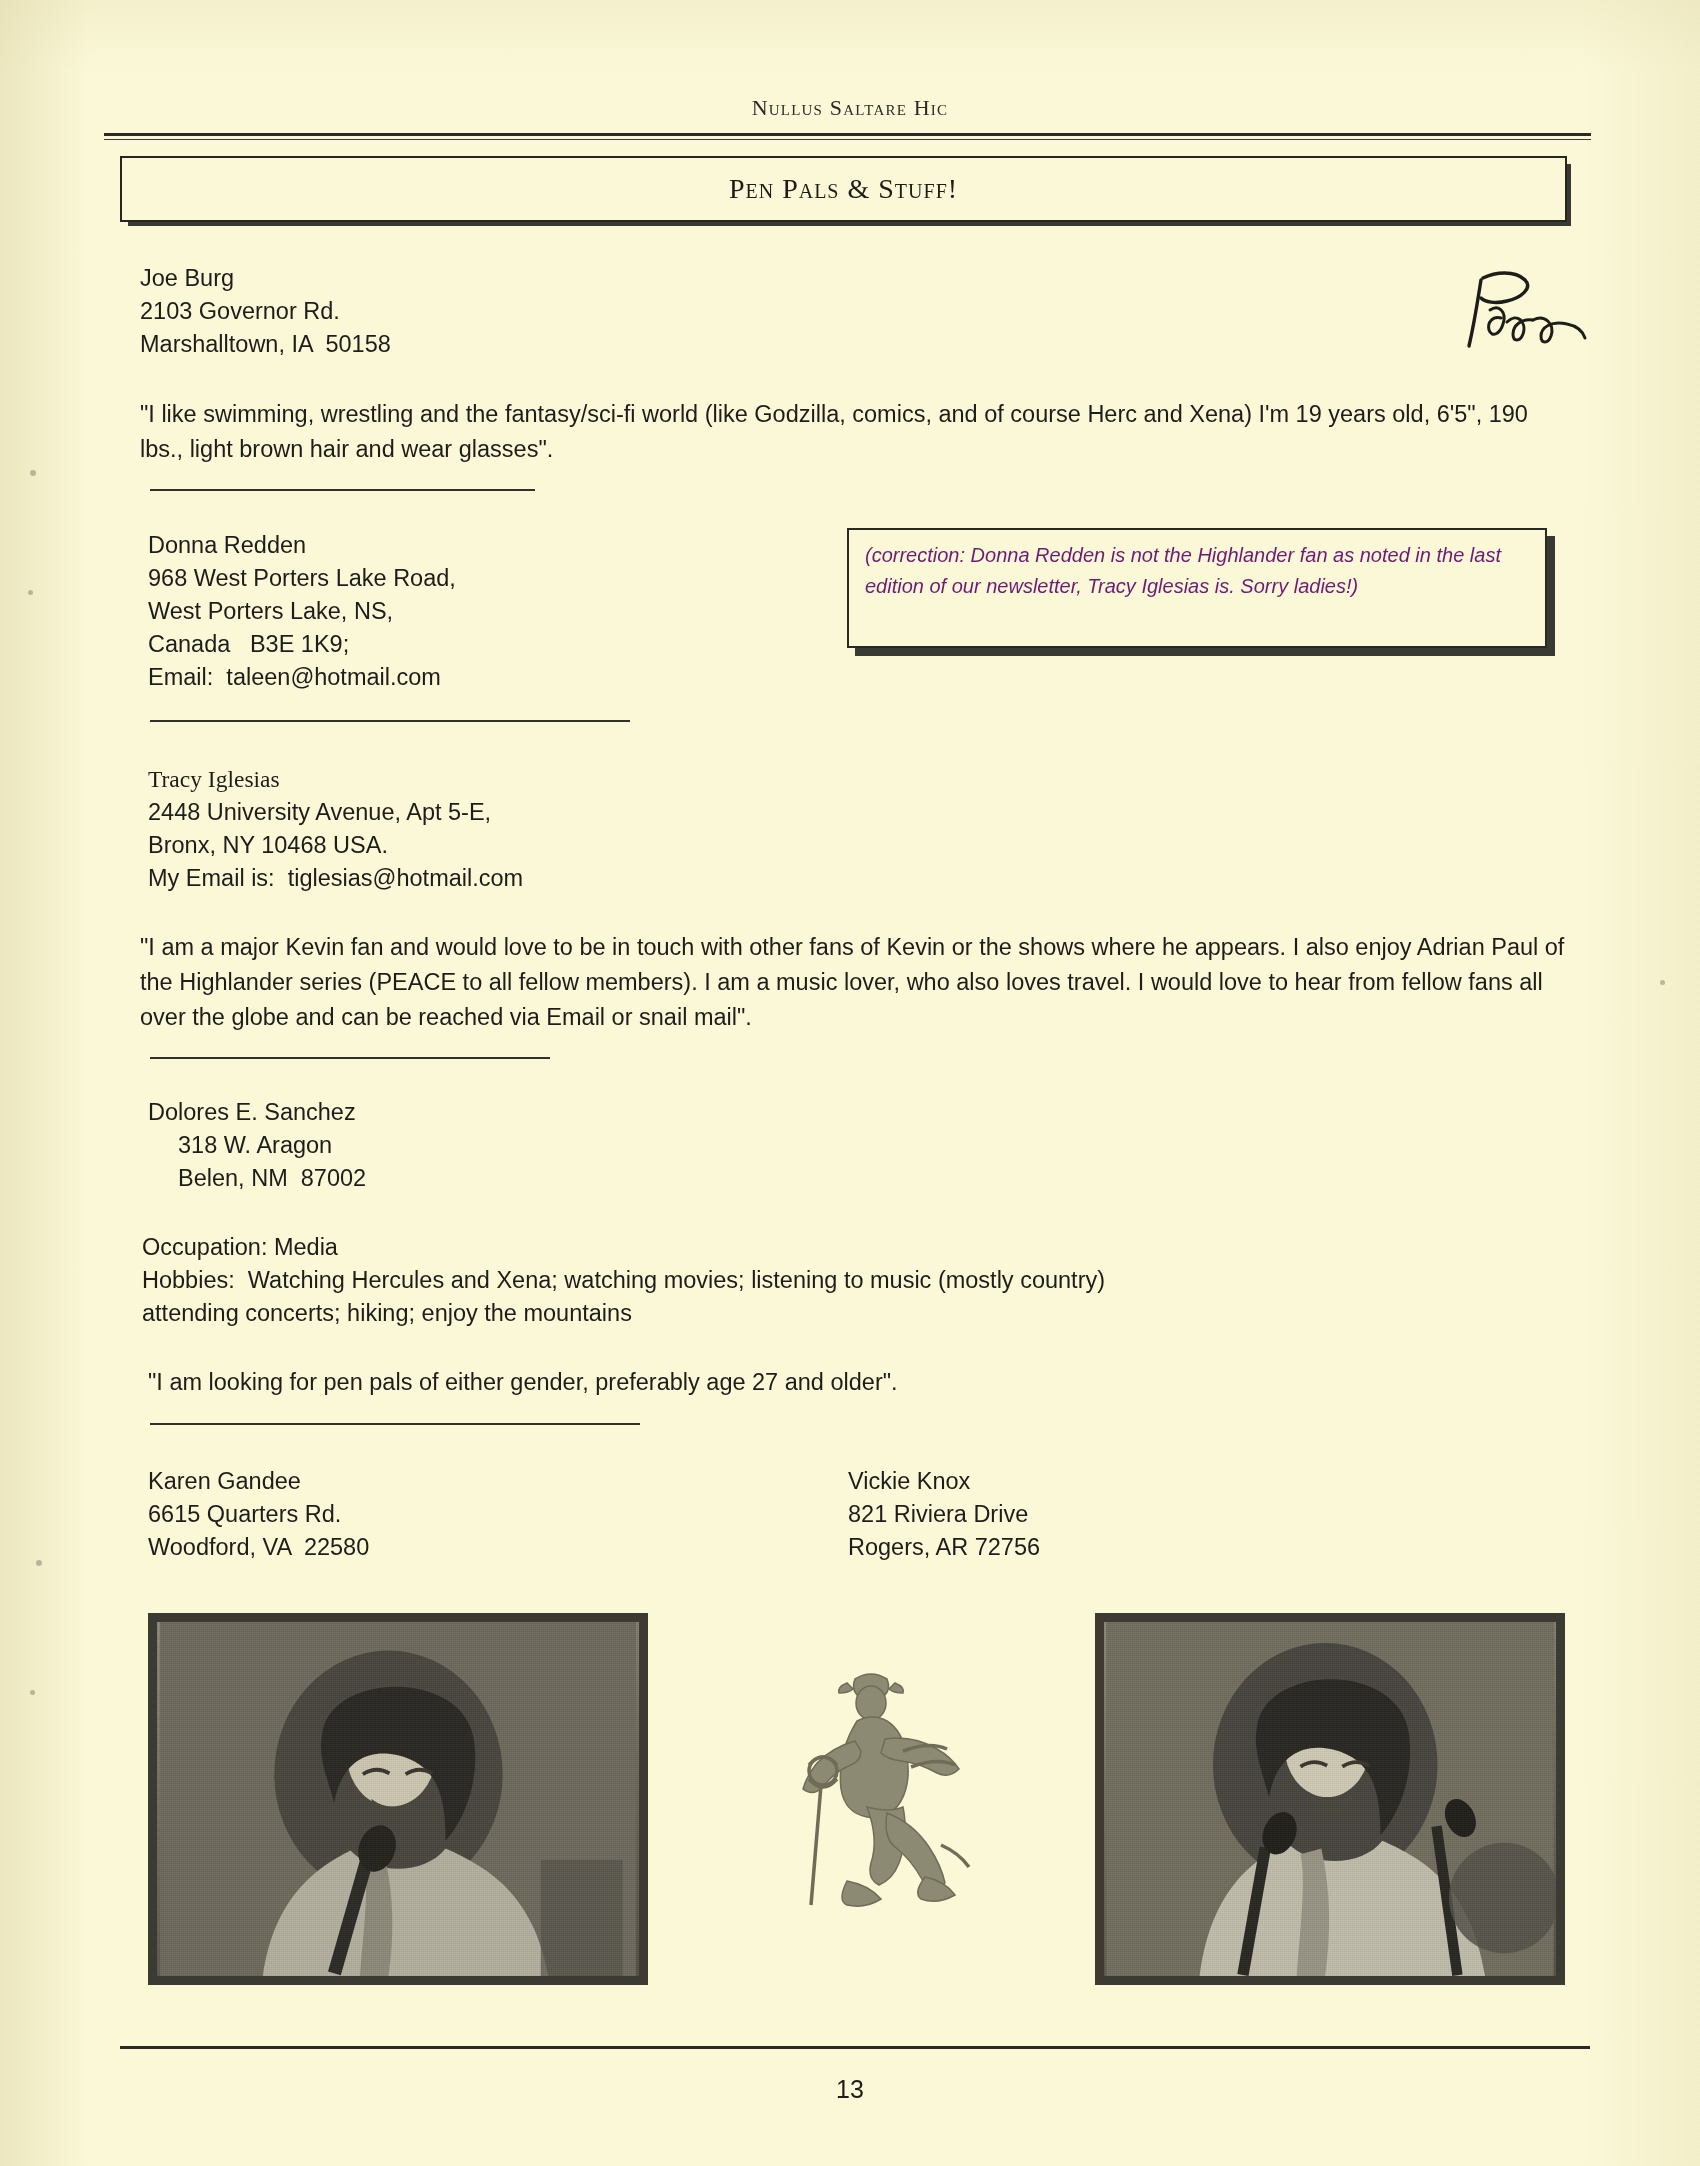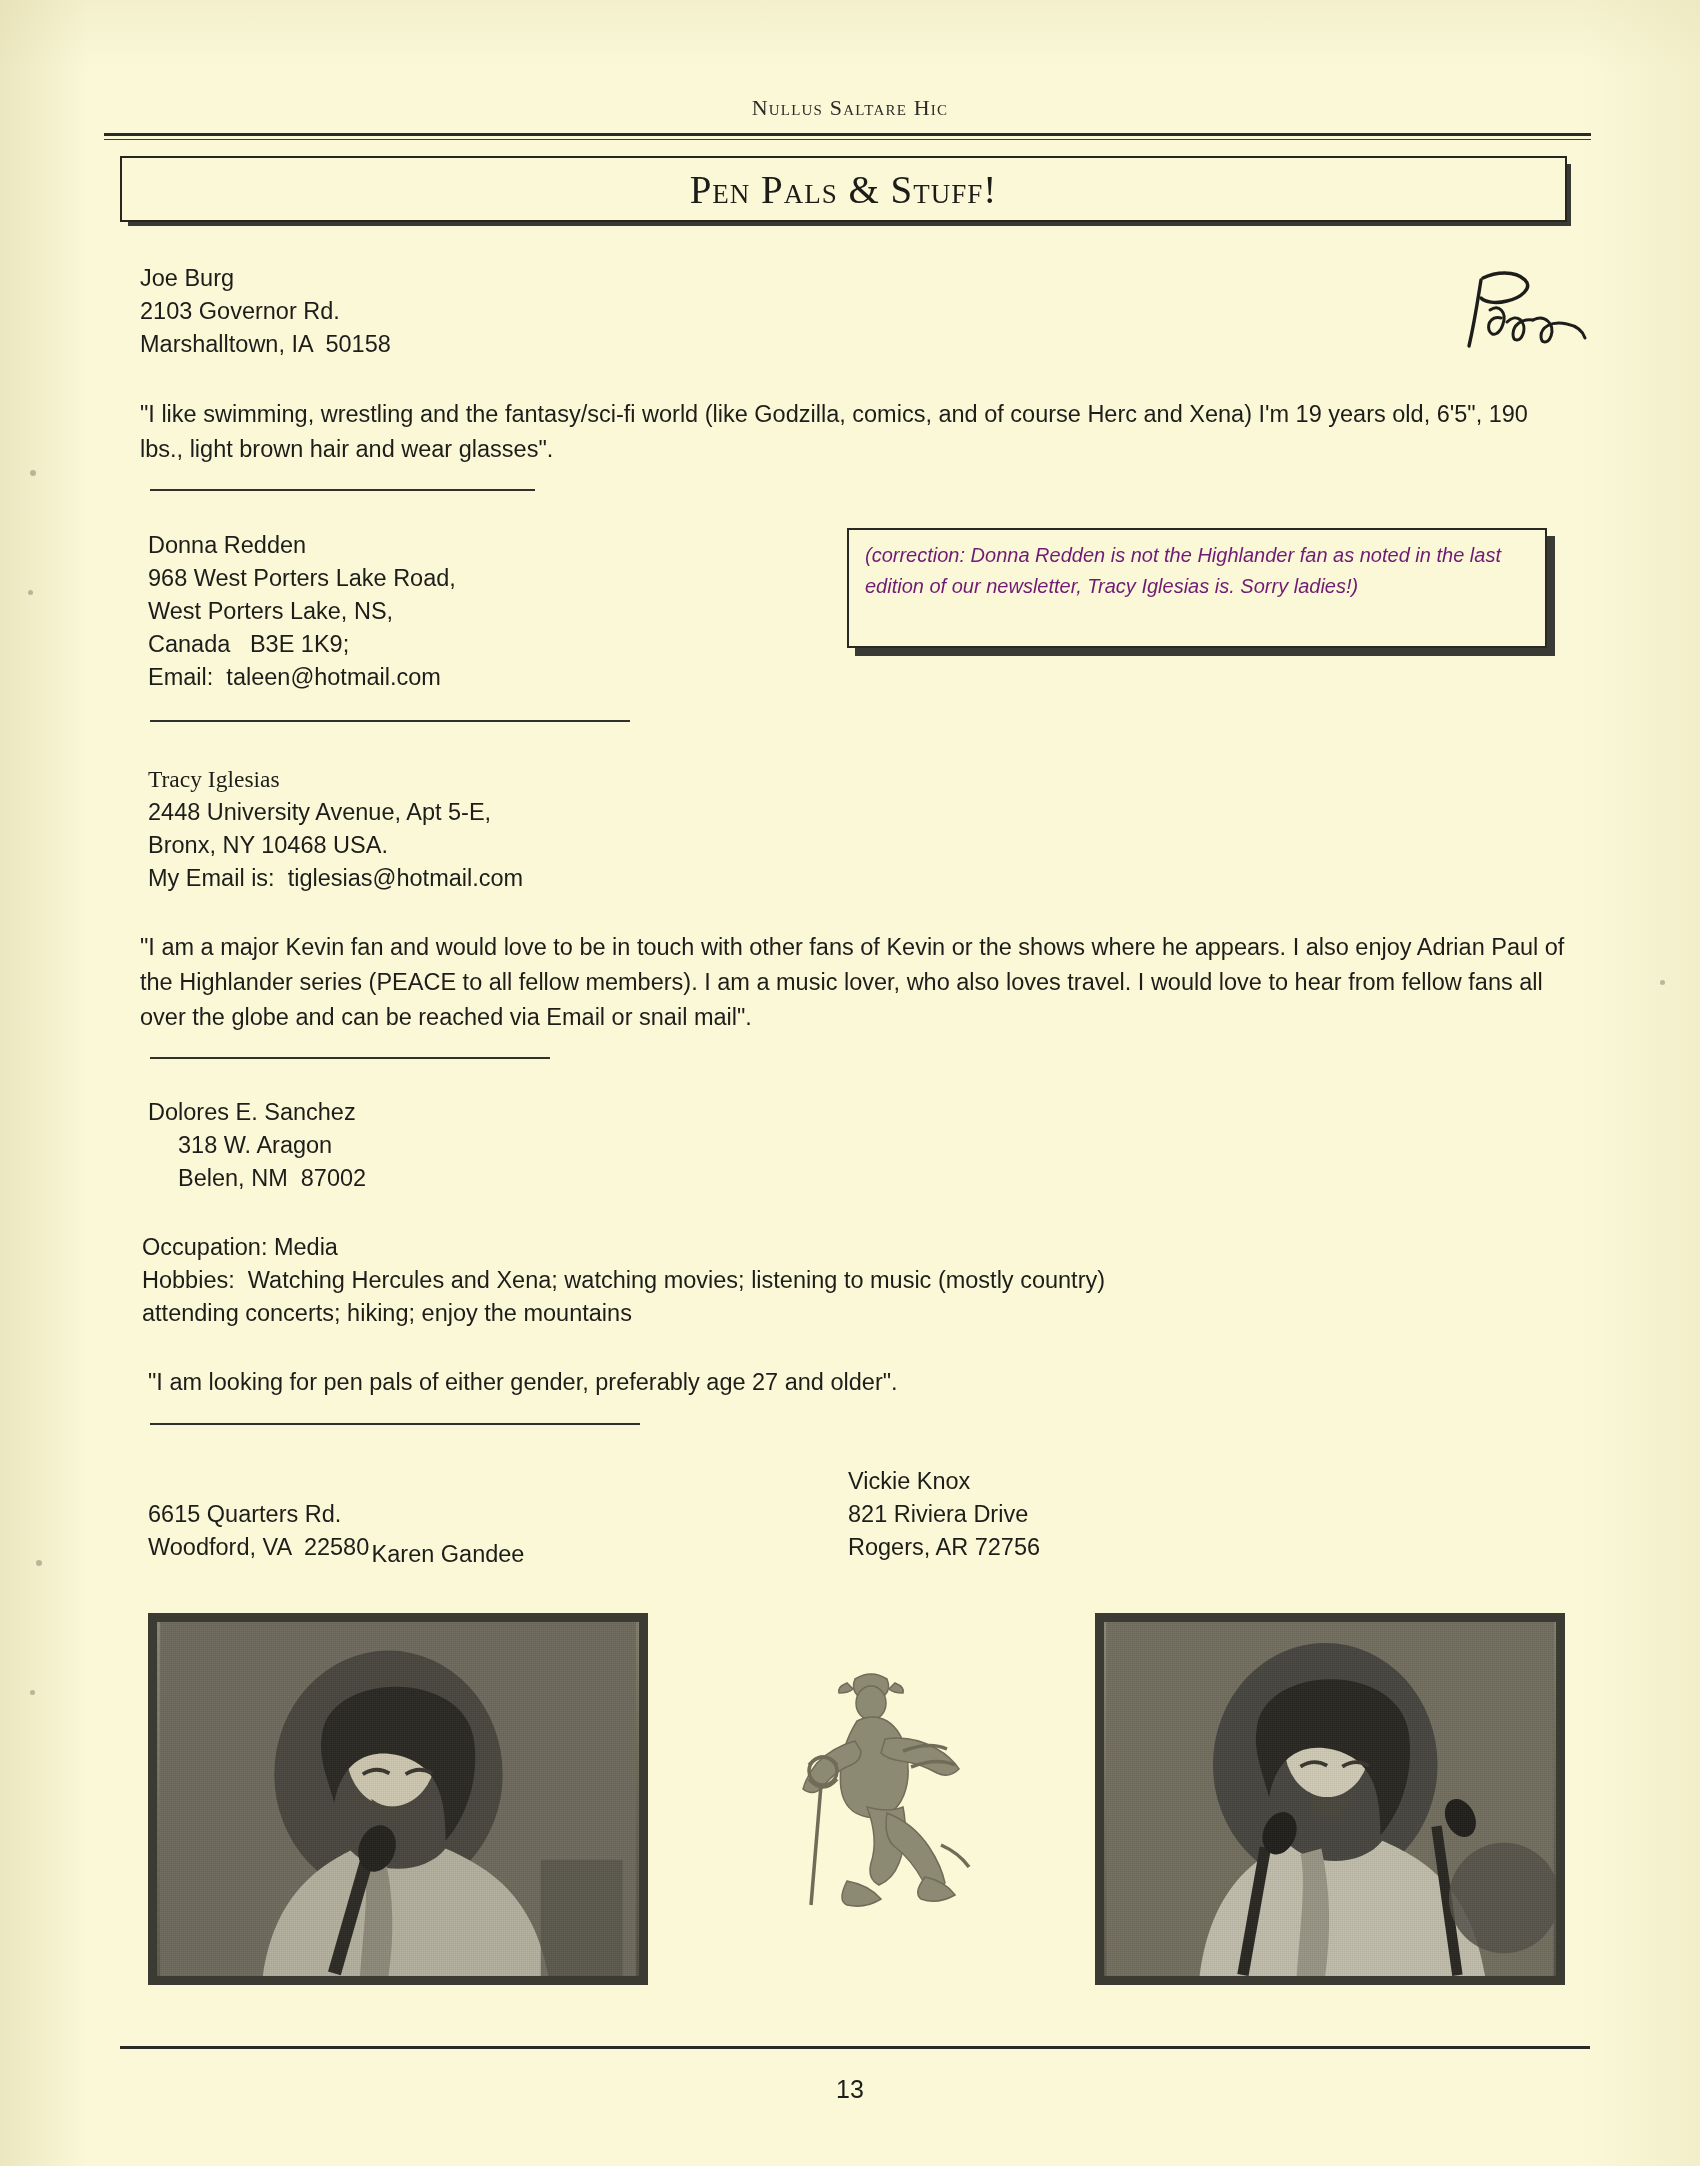--- a/index.html
+++ b/index.html
@@ -79,21 +79,21 @@
     width: 1443px;
     height: 62px;
     border: 2px solid #26261f;
     background: #fbf8d8;
     display: flex;
     align-items: center;
     justify-content: center;
   }
   .title-text {
     font-family: "Liberation Serif", serif;
-    font-size: 39px;
+    font-size: 28px;
     font-variant: small-caps;
     letter-spacing: 1px;
     color: #1d1d18;
     white-space: nowrap;
   }
 
   
   .blk {
     position: absolute;
     font-size: 23.5px;
@@ -251,21 +251,21 @@
     <div class="blk" style="left:148px; top:796px; width:760px;"><span>2448 University Avenue, Apt 5-E,</span><br><span>Bronx, NY 10468 USA.</span><br><span>My Email is:  tiglesias@hotmail.com</span></div>
     <div class="para" style="left:140px; top:930px; width:1450px;">"I am a major Kevin fan and would love to be in touch with other fans of Kevin or the shows where he appears.  I also enjoy Adrian Paul of the Highlander series (PEACE to all fellow members). I am a  music lover, who also loves travel. I would love to hear from fellow fans all over the globe and can be reached via Email or snail mail".</div>
     <div class="divider" style="left:150px; top:1057px; width:400px;"></div>
 
     <div class="blk" style="left:148px; top:1096px; width:760px;">Dolores E. Sanchez</div>
     <div class="blk" style="left:148px; top:1129px; width:760px;margin-left:30px;"><span>318 W. Aragon</span><br><span>Belen, NM  87002</span></div>
     <div class="blk" style="left:142px; top:1231px; width:1400px;"><span>Occupation: Media</span><br><span>Hobbies:  Watching Hercules and Xena; watching movies; listening to music (mostly country)</span><br><span>attending concerts; hiking; enjoy the mountains</span></div>
     <div class="para" style="left:148px; top:1365px; width:1400px;">"I am looking for pen pals of either gender, preferably age 27 and older".</div>
     <div class="divider" style="left:150px; top:1423px; width:490px;"></div>
 
-    <div class="blk" style="left:148px; top:1538px; width:600px;text-align:center;">Karen Gandee</div>
+    <div class="blk" style="left:148px; top:1465px; width:600px;">Karen Gandee</div>
     <div class="blk" style="left:148px; top:1498px; width:600px;"><span>6615 Quarters Rd.</span><br><span>Woodford, VA  22580</span></div>
 
     <div class="blk" style="left:848px; top:1465px; width:600px;">Vickie Knox</div>
     <div class="blk" style="left:848px; top:1498px; width:600px;"><span>821 Riviera Drive</span><br><span>Rogers, AR 72756</span></div>
 
     <div class="photo" style="left:148px; top:1613px; width:500px; height:372px;">
       <div class="inner"></div>
       <svg viewBox="0 0 500 372" style="position:absolute;inset:0;width:100%;height:100%;">
         <defs>
           <radialGradient id="lgFace" cx="48%" cy="34%" r="26%">

